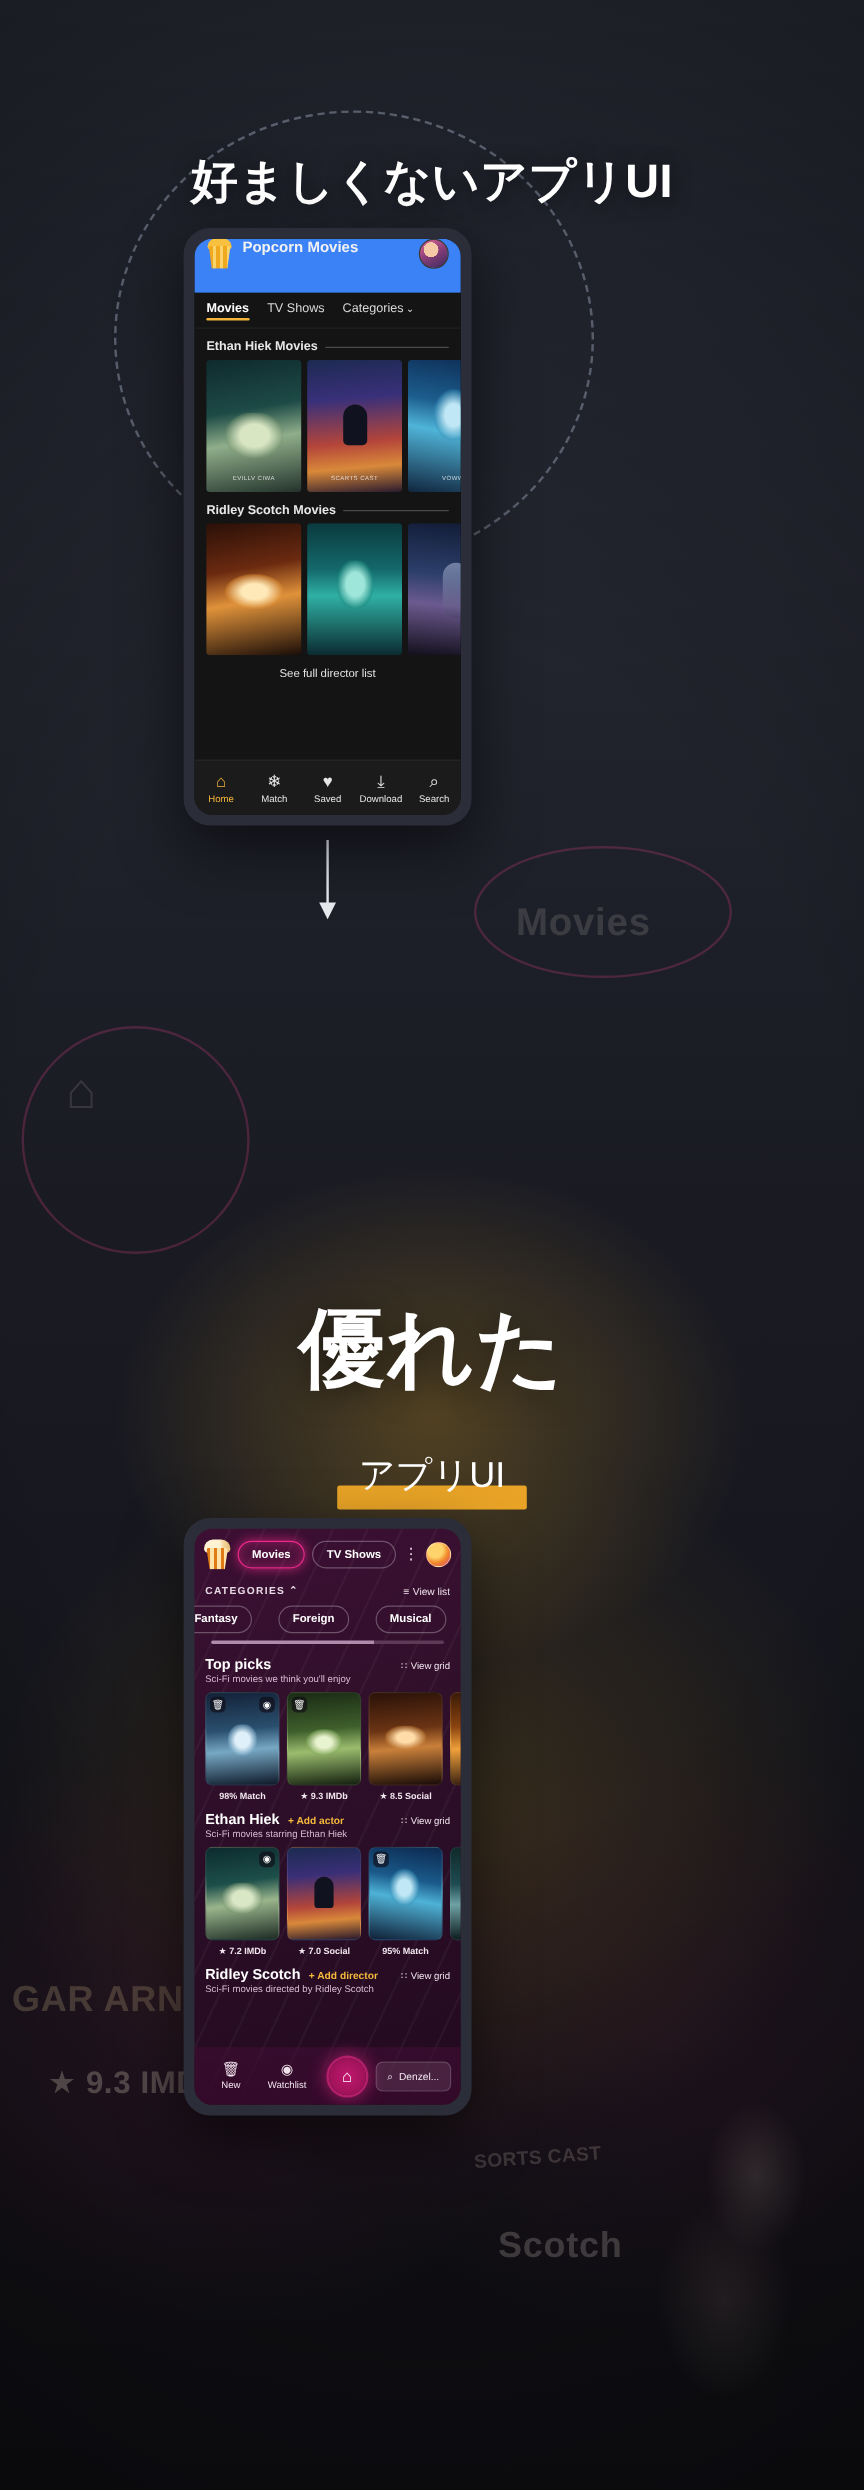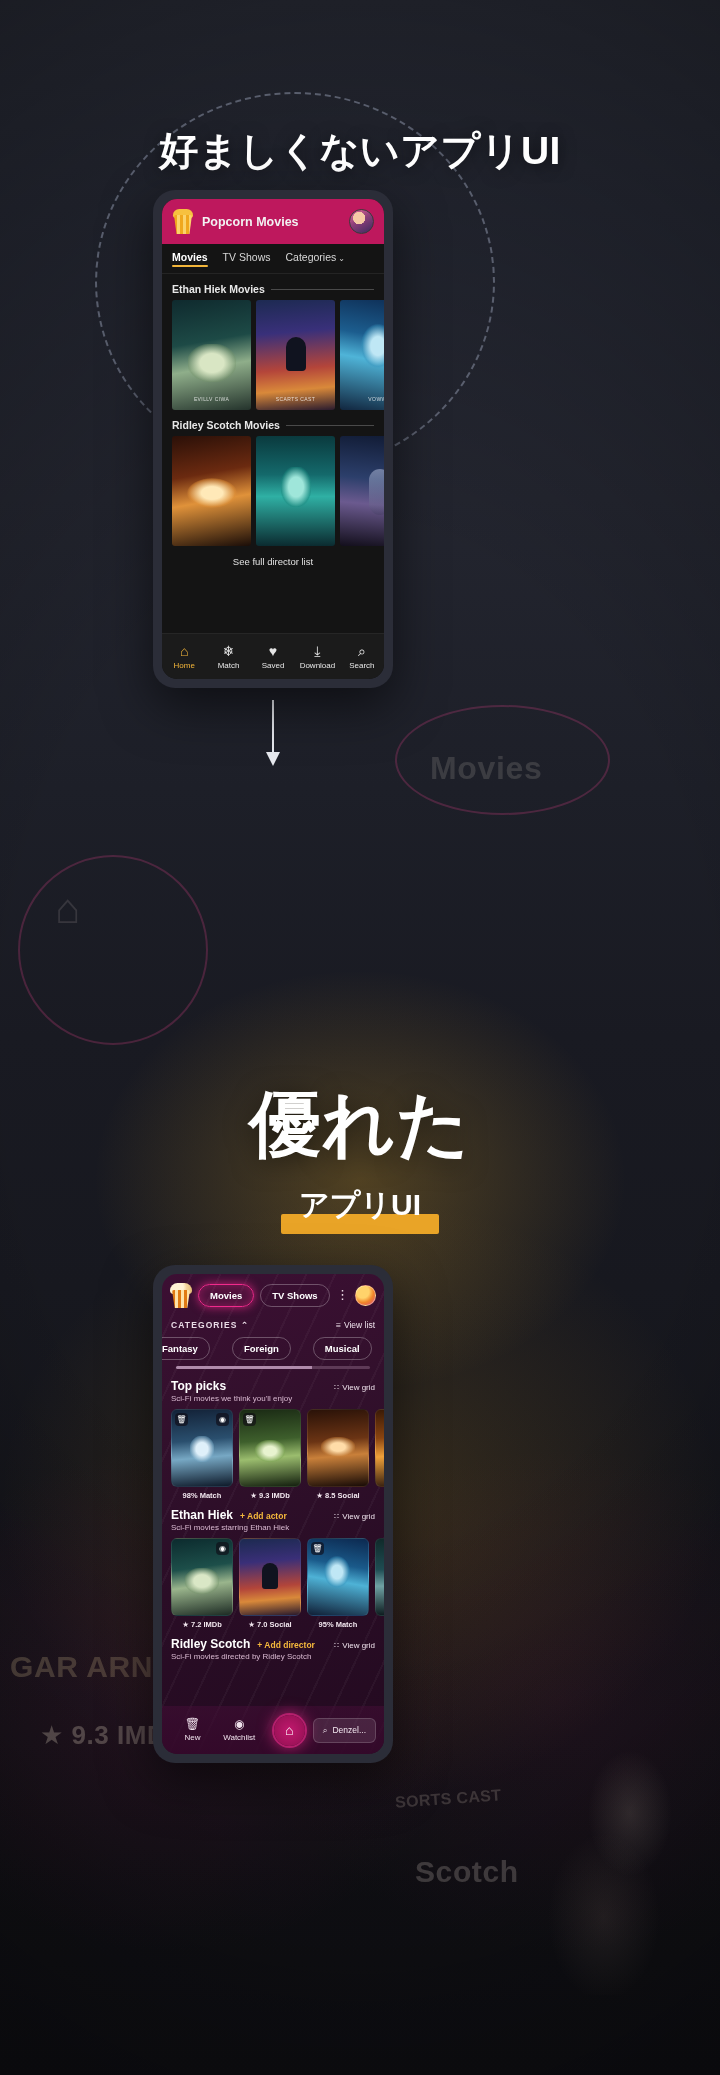--- a/index.html
+++ b/index.html
@@ -74,22 +74,22 @@
     width:100%; height:100%;
     border-radius:15px; overflow:hidden;
     position:relative;
   }
 
   
   #phone1 { left:153px; top:190px; width:240px; height:498px; }
   #phone1 .screen { background:#141414; display:flex; flex-direction:column; }
 
   .p1-header {
-    height:45px; background:#be185d;
-    display:flex; align-items:center; padding:0 10px; gap:8px;
+    height:45px; background:#3b82f6;
+    display:flex; align-items:flex-start; padding:0 10px; gap:8px;
     flex:0 0 auto;
   }
   .popcorn {
     width:22px; height:25px; position:relative; flex:0 0 auto;
   }
   .popcorn .cup {
     position:absolute; left:2px; top:6px; width:18px; height:19px;
     background:linear-gradient(90deg,#f0a81e 0 18%, #fbd36b 18% 34%, #f0a81e 34% 50%, #fbd36b 50% 66%, #f0a81e 66% 82%, #fbd36b 82% 100%);
     clip-path:polygon(0 0,100% 0,86% 100%,14% 100%);
     border-radius:2px;
@@ -208,21 +208,21 @@
     position:absolute; top:1088px; left:0; width:720px; text-align:center; z-index:20;
     font-size:72px; font-weight:800; letter-spacing:.01em; color:#fff;
     text-shadow:0 4px 26px rgba(0,0,0,.5);
     line-height:1;
   }
   .h2-sub-wrap {
     position:absolute; top:1183px; left:0; width:720px; text-align:center; z-index:20;
   }
   .h2-sub {
     display:inline-block; position:relative;
-    font-size:30px; font-weight:700; color:#fff; padding:2px 18px 6px 18px;
+    font-size:30px; font-weight:400; color:#fff; padding:2px 18px 6px 18px;margin-top:24px;
   }
   .h2-sub .hl {
     position:absolute; left:0; right:0; bottom:-2px; height:20px;
     background:#e9a427; z-index:-1; border-radius:2px;
   }
 
   
   #phone2 { left:153px; top:972px; width:240px; height:498px; }
   #phone2 { top:972px; }
   #phone2 .screen {

